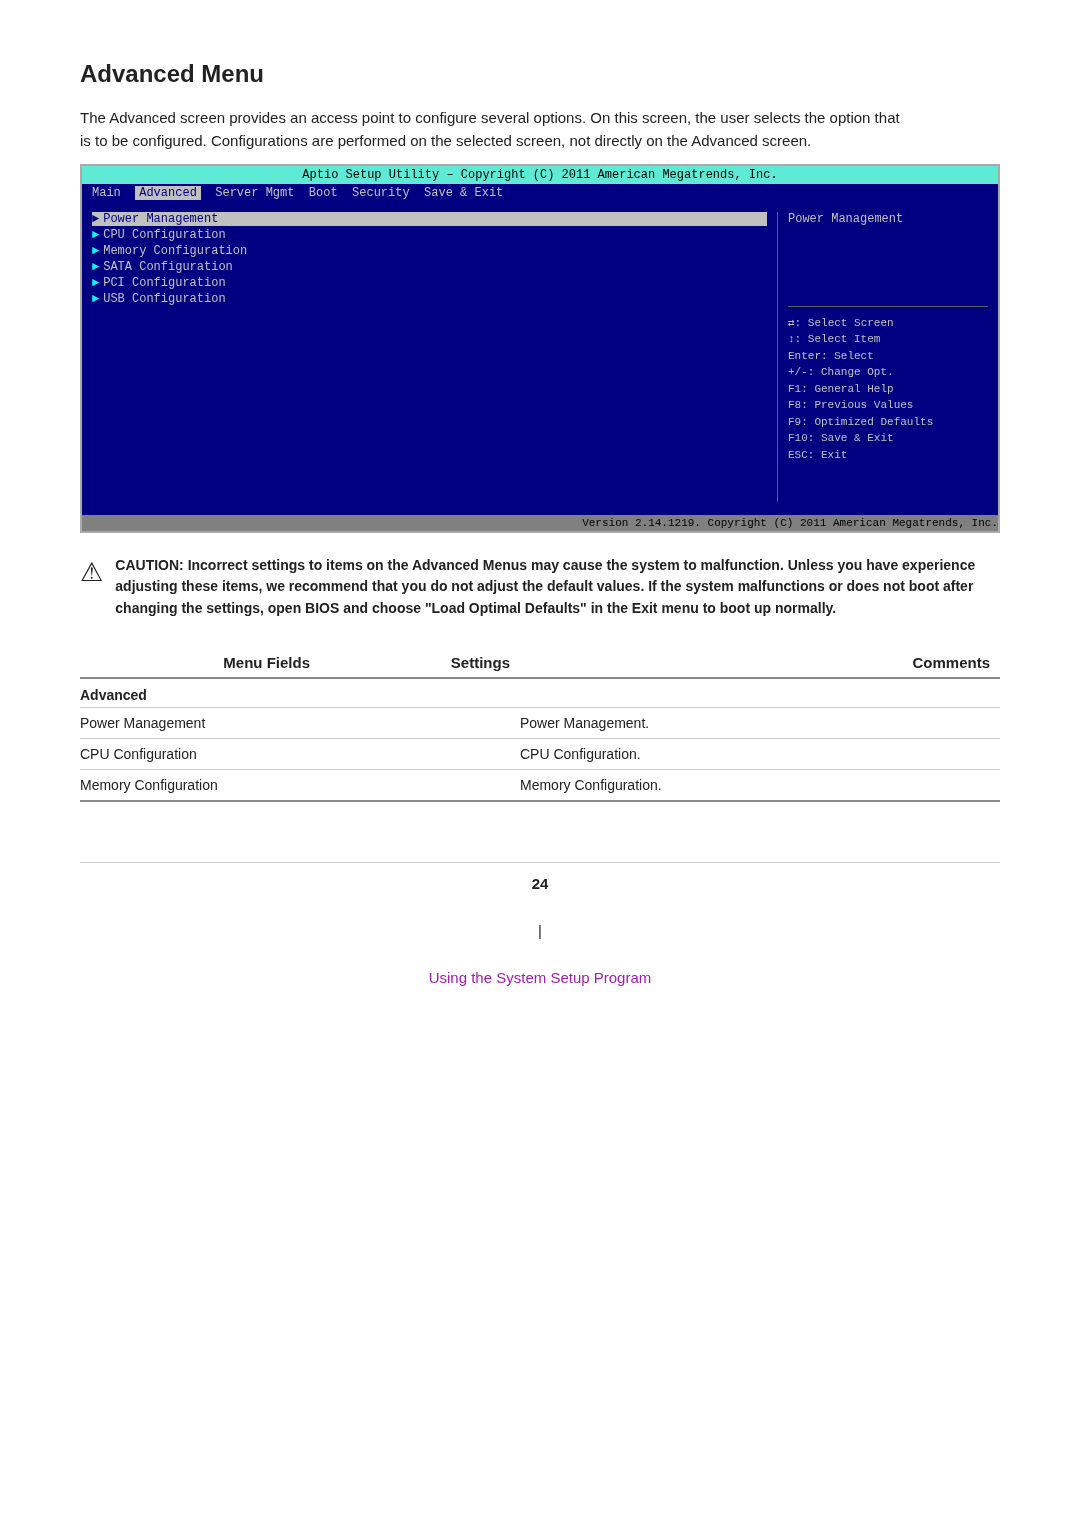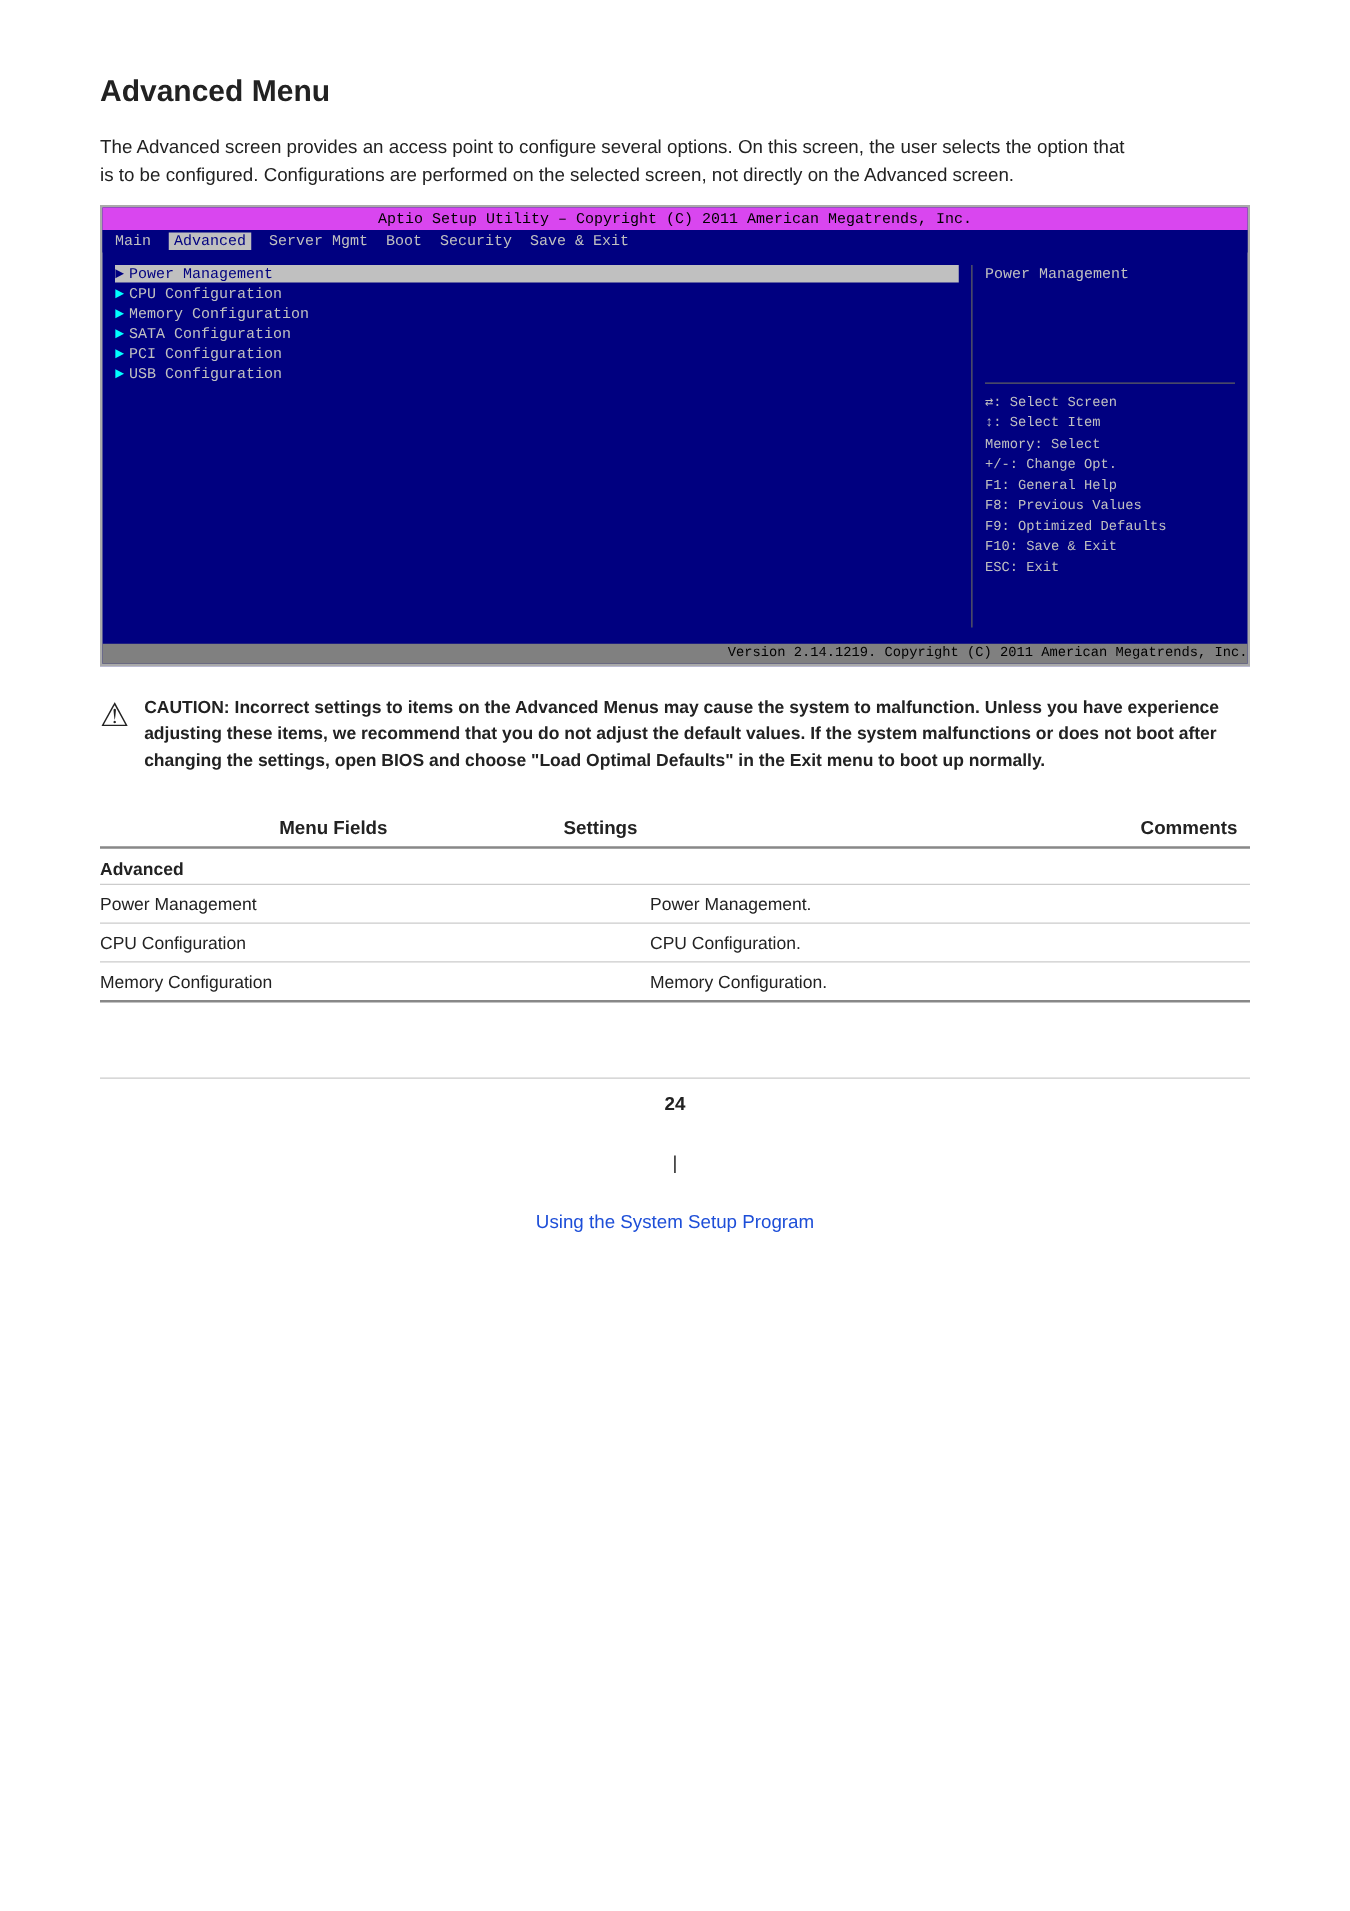--- a/index.html
+++ b/index.html
@@ -33,21 +33,21 @@
       color: #c0c0c0;
       font-family: 'Courier New', Courier, monospace;
       font-size: 12px;
       border: 2px solid #aaa;
       margin-bottom: 22px;
       padding: 0;
       width: 100%;
     }
 
     .bios-title-bar {
-      background: #d946ef;
+      background: #5eead4;
       color: #000;
       text-align: center;
       padding: 2px 0;
       font-size: 12px;
     }
 
     .bios-menu-bar {
       background: #000080;
       color: #c0c0c0;
       padding: 2px 10px;
@@ -206,21 +206,21 @@
       gap: 30px;
     }
 
     .page-number {
       font-size: 15px;
       font-weight: bold;
     }
 
     .footer-label {
       font-size: 15px;
-      color: #1d4ed8;
+      color: #a21caf;
     }
   </style>
 </head>
 <body>
 
 <h1>Advanced Menu</h1>
 
 <p class="intro-text">The Advanced screen provides an access point to configure several options. On this screen, the user selects the option that is to be configured. Configurations are performed on the selected screen, not directly on the Advanced screen.</p>
 
 <div class="bios-screen">
@@ -256,21 +256,21 @@
         <span class="arrow" style="color:#00ffff;">►</span>
         <span>USB Configuration</span>
       </div>
     </div>
     <div class="bios-right">
       <div class="bios-right-title">Power Management</div>
       <div class="bios-help-divider"></div>
       <div class="bios-help-text">
         <div><span class="key">⇄:</span> Select Screen</div>
         <div><span class="key">↕:</span> Select Item</div>
-        <div><span class="key">Memory:</span> Select</div>
+        <div><span class="key">Enter:</span> Select</div>
         <div><span class="key">+/-:</span> Change Opt.</div>
         <div><span class="key">F1:</span> General Help</div>
         <div><span class="key">F8:</span> Previous Values</div>
         <div><span class="key">F9:</span> Optimized Defaults</div>
         <div><span class="key">F10:</span> Save &amp; Exit</div>
         <div><span class="key">ESC:</span> Exit</div>
       </div>
     </div>
   </div>
   <div class="bios-footer">Version 2.14.1219. Copyright (C) 2011 American Megatrends, Inc.</div>

